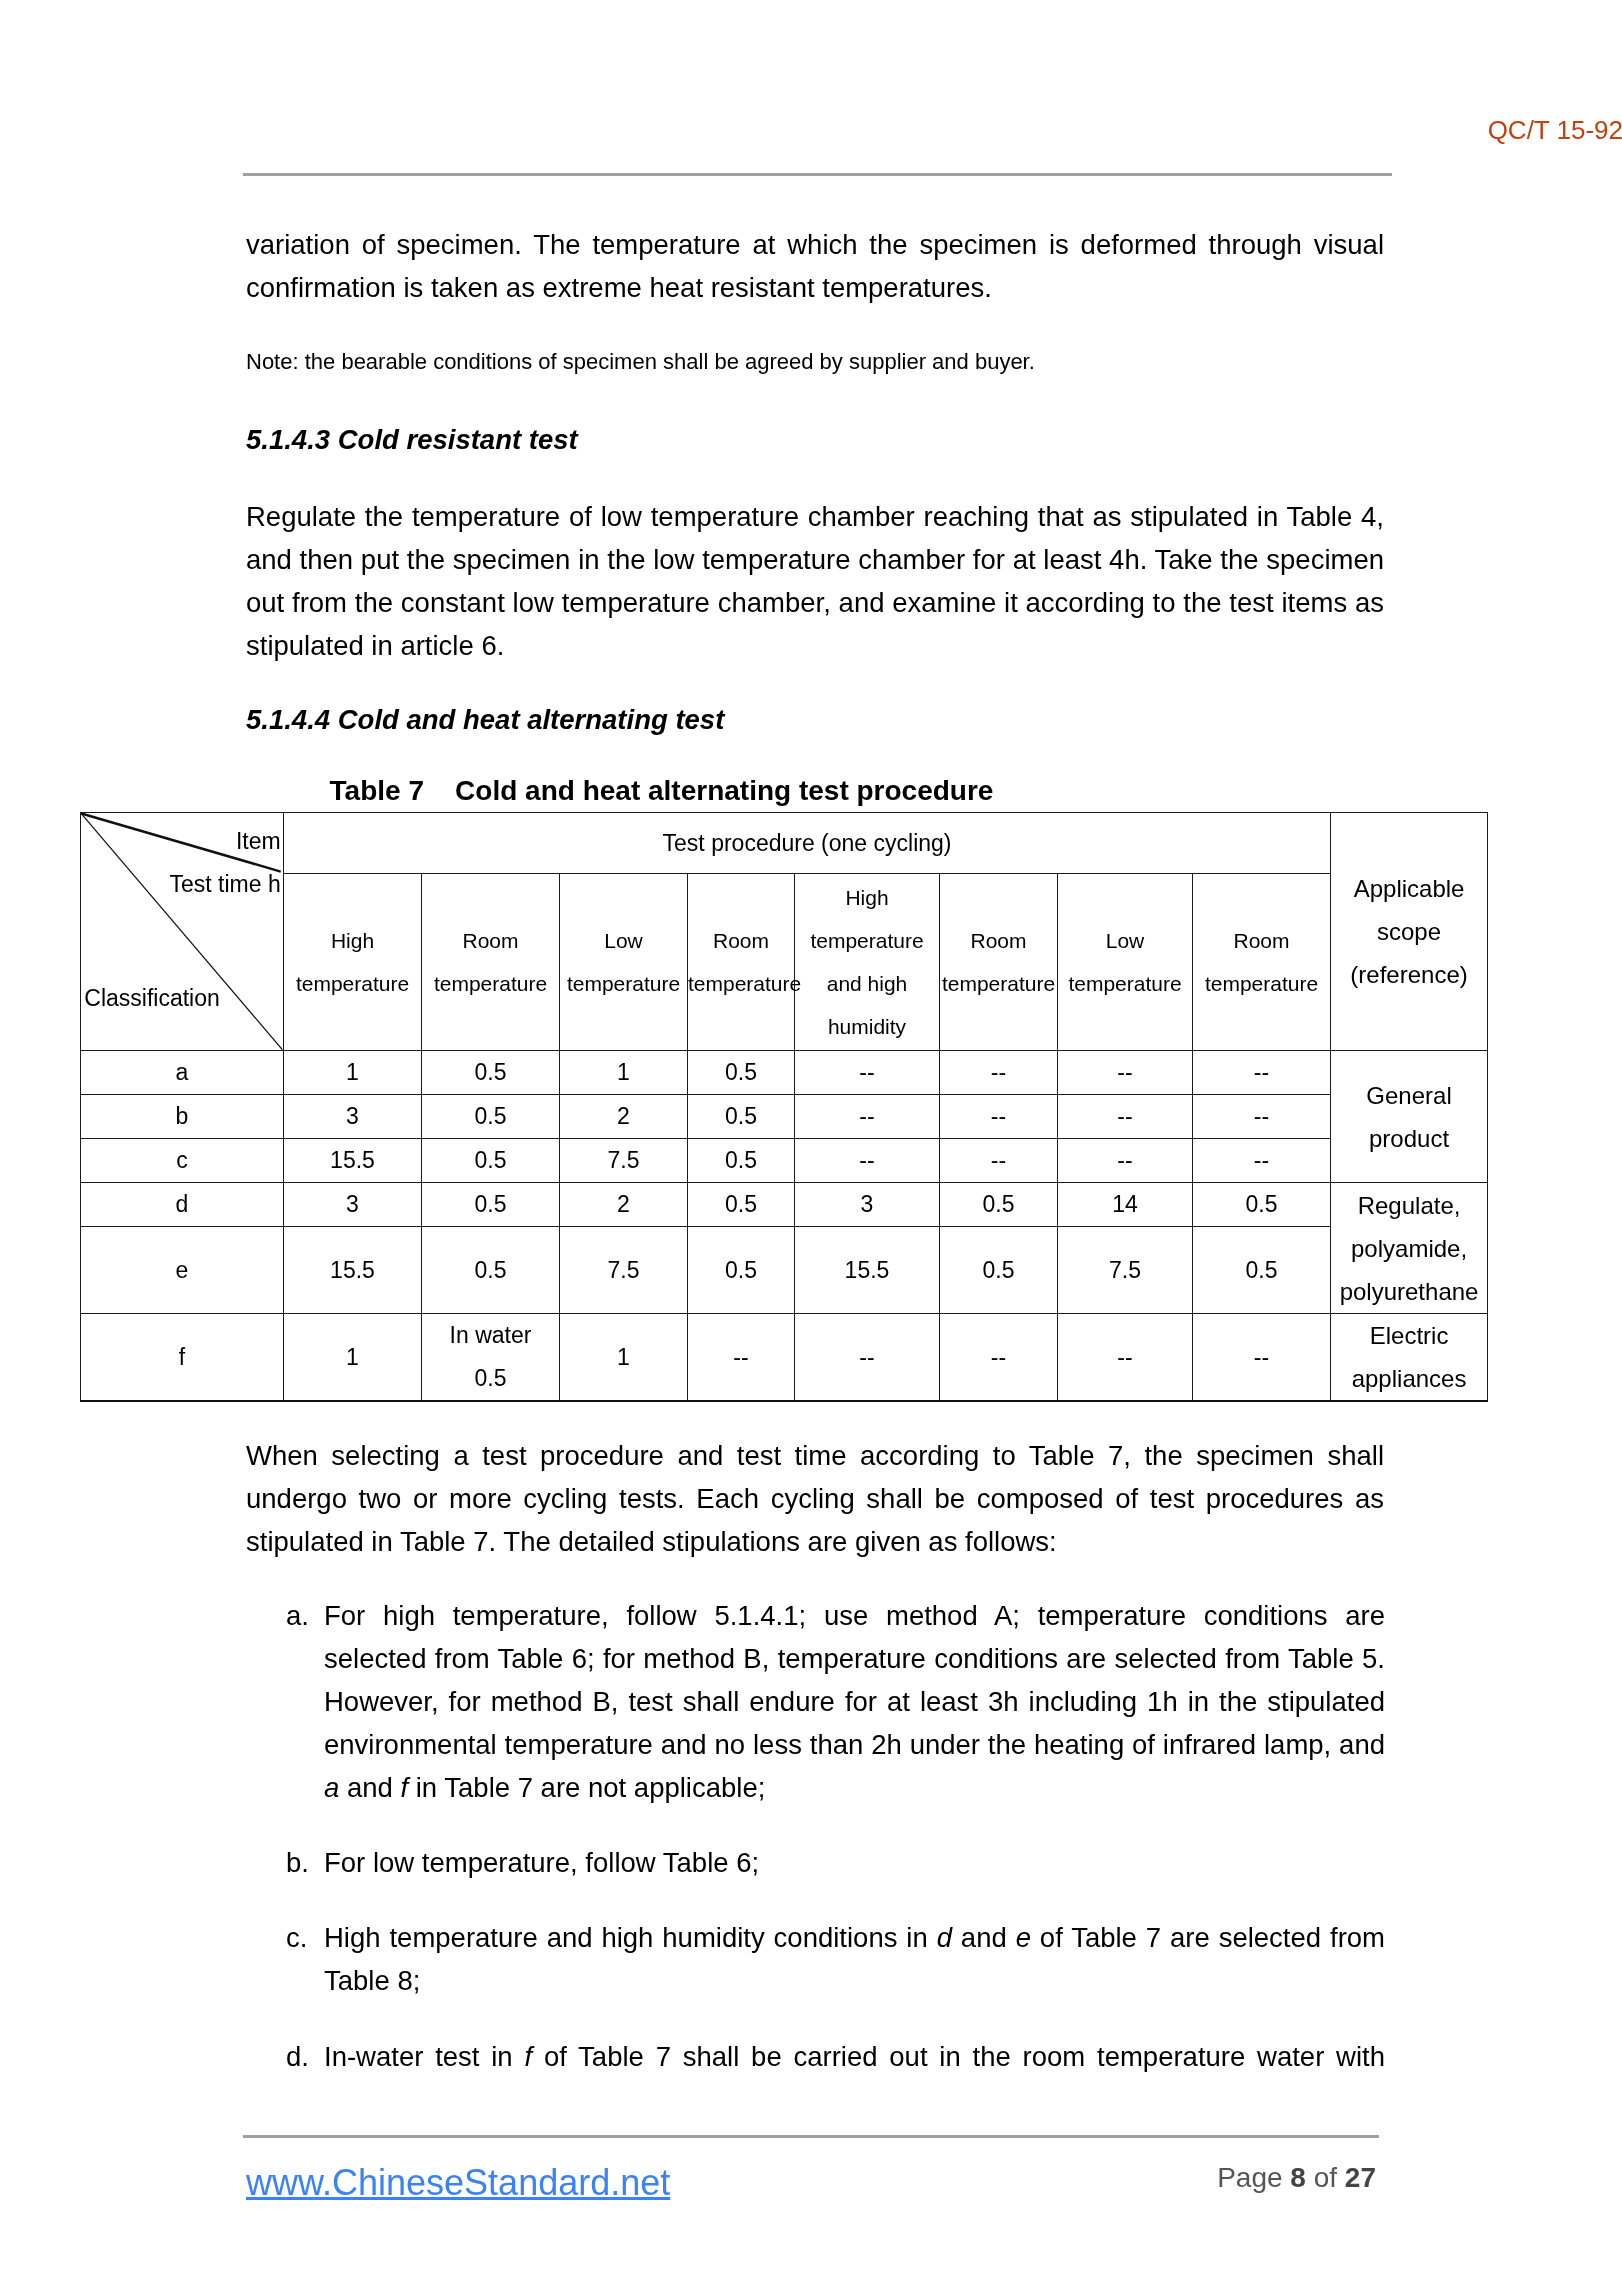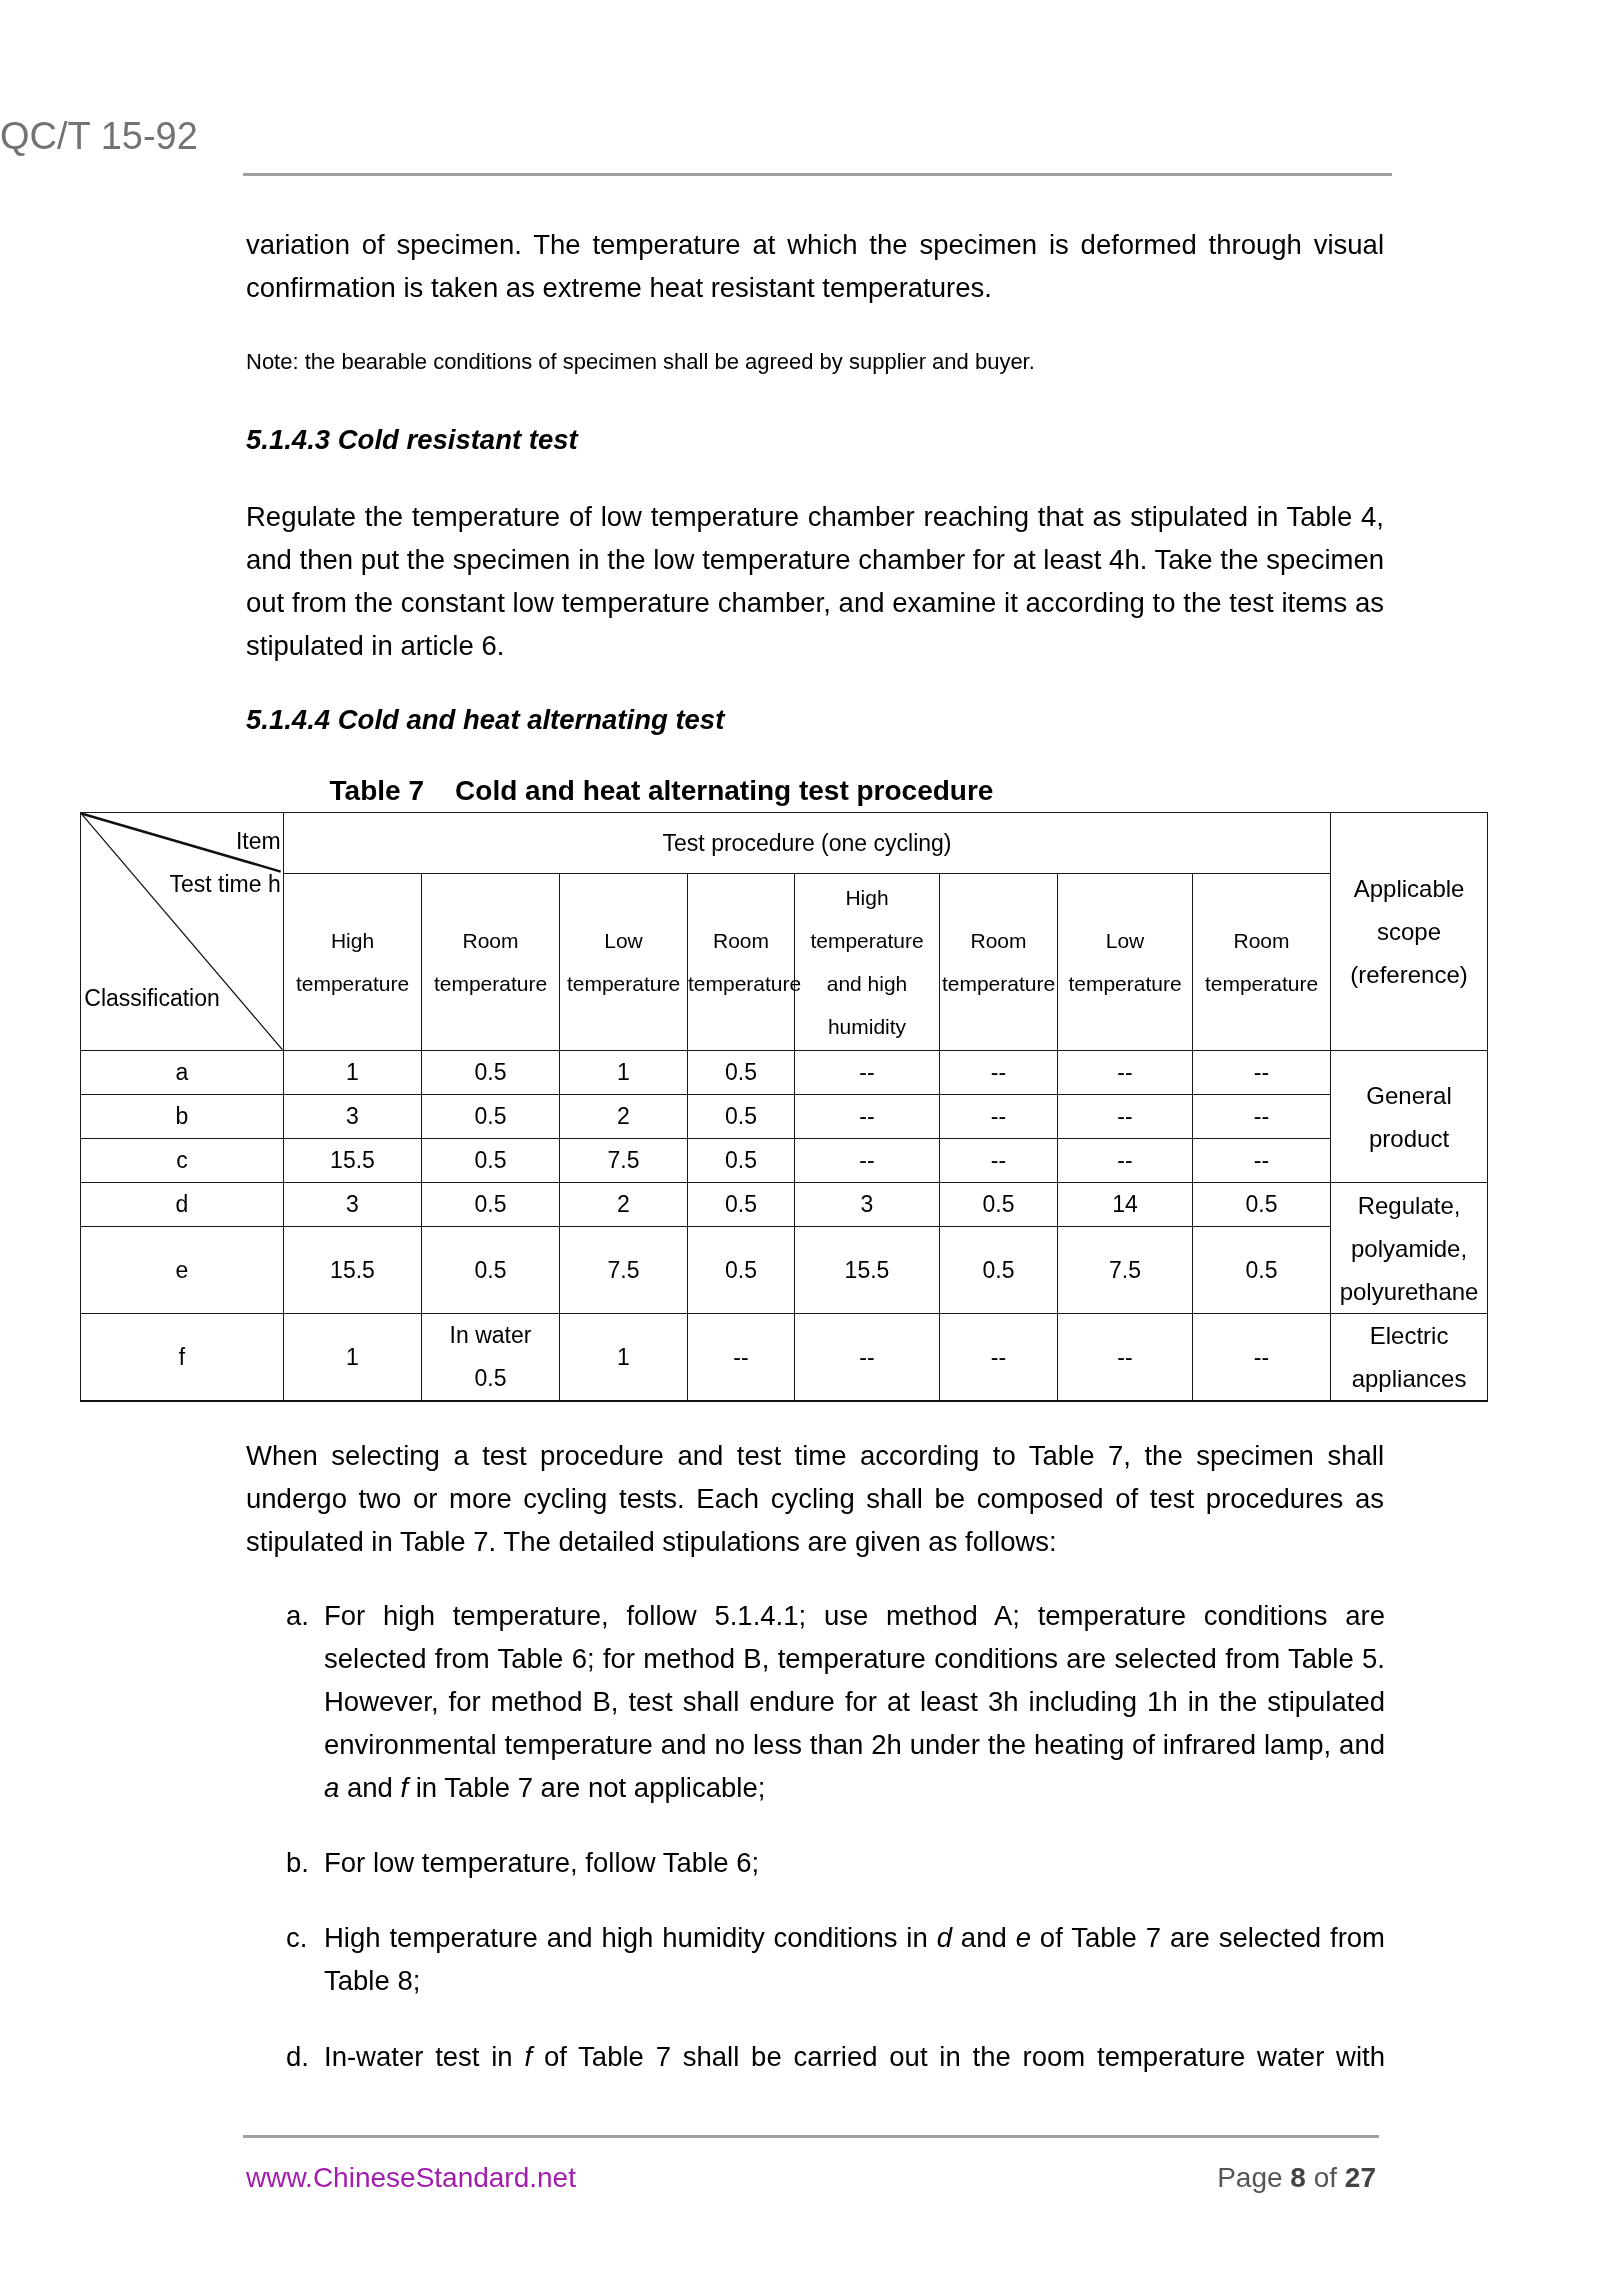--- a/index.html
+++ b/index.html
@@ -1,35 +1,35 @@
 <!DOCTYPE html>
 <html style="font-size:13.3px"><head>
 <meta charset="utf-8">
 <style>
   html, body { margin:0; padding:0; background:#ffffff; }
   body { width:1623px; height:2295px; position:relative; overflow:hidden;
          font-family:"Liberation Sans", sans-serif; color:#000; }
   .abs { position:absolute; }
-  .hdr-title { left:0; width:1623px; top:115px; text-align:left; font-size:38px; color:#737373; }
+  .hdr-title { left:0; width:1623px; top:115px; text-align:right; font-size:26px; color:#c2410c; }
   .rule { height:2.5px; background:#a0a0a0; }
   .p { left:246px; width:1138px; font-size:27.5px; line-height:43px; text-align:justify; }
   .note { left:246px; font-size:22px; top:349px; }
   .h { left:246px; font-size:27.5px; font-weight:bold;font-style:italic; }
   .tcap { left:0; width:1307px; text-align:center; font-size:28px; font-weight:bold; top:775px;margin-left:8px; }
   .li { font-size:27.5px; line-height:43px; text-align:justify; }
   .li .m { position:absolute; left:-38px; }
   table.t7 { position:absolute; left:80px; top:812px; width:1339px; border-collapse:collapse;
              table-layout:fixed; font-size:23px; }
   table.t7 td { border:1.7px solid #1a1a1a; text-align:center; vertical-align:middle; padding:0; }
   table.t7 .sm { font-size:21px; line-height:43px; }
   table.t7 .scope { font-size:24px; line-height:43px; }
   .diag { position:relative; }
   .diag svg { position:absolute; left:0; top:0; }
   .diag .lbl { position:absolute; font-size:23px; }
-  .footer-link { left:246px; top:2162px; font-size:28px; color:#a21caf; }
+  .footer-link { left:246px; top:2162px; font-size:36px; color:#3b82f6; text-decoration:underline; }
   .footer-page { right:247px; top:2162px; font-size:28px; color:#555; }
   .footer-page b { color:#444; }
   em { font-style:italic; }
 </style>
 </head>
 <body>
 
 <div class="abs hdr-title">QC/T 15-92</div>
 <div class="abs rule" style="left:243px; top:173px; width:1149px;"></div>
 

